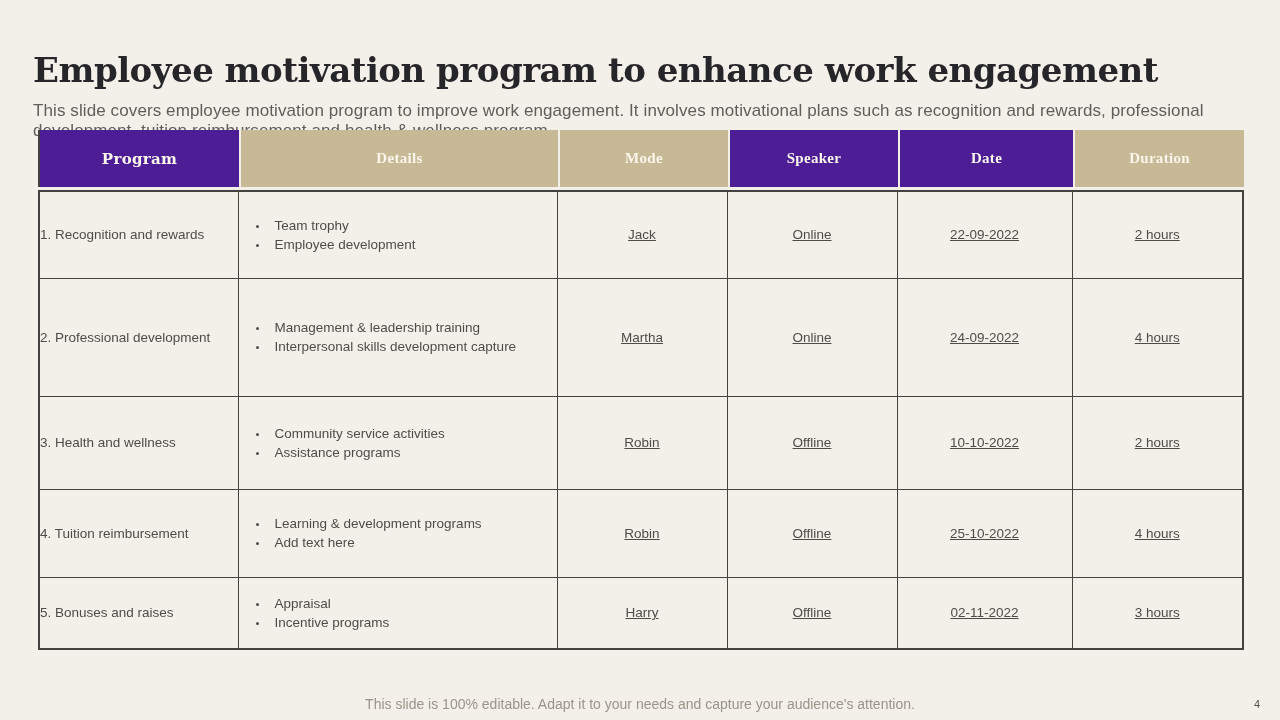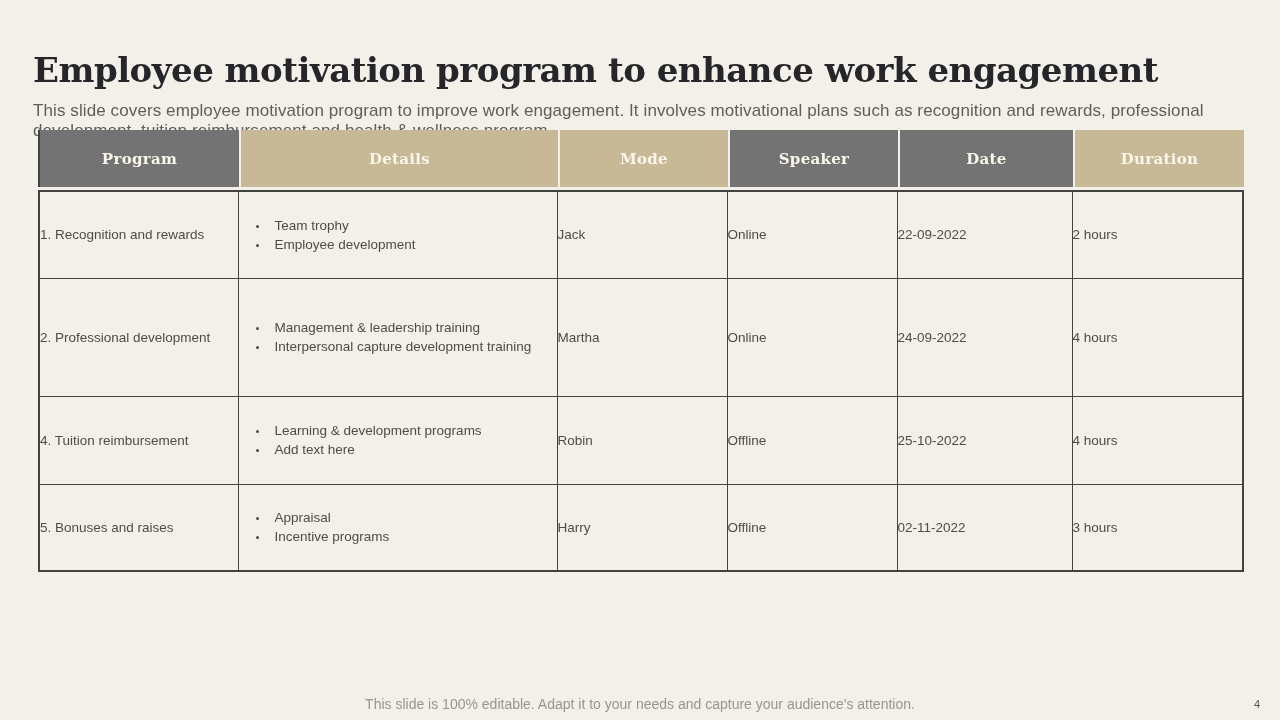--- a/index.html
+++ b/index.html
@@ -27,22 +27,22 @@
     height:57px;margin-bottom:3px;
     border-left:2px solid #44423f;border-right:2px solid #44423f;
     box-sizing:border-box;
   }
   .th{
     display:flex;align-items:center;justify-content:center;
     font-family:"DejaVu Serif","Liberation Serif",serif;
     font-weight:bold;font-size:15px;color:#faf6eb;
     letter-spacing:0.3px;
   }
-  .th + .th{border-left:2px solid #f3f0e9;}
-  .th.red{background:#737373;text-align:center;}
+  .th + .th{border-left:2px solid #f3f0e9;font-family:Liberation Serif, serif;}
+  .th.red{background:#4c1d95;text-align:center;}
   .th.tan{background:#c7b896;}
   table.body{
     width:1204px;border-collapse:collapse;table-layout:fixed;
     border:2px solid #44423f;
   }
   table.body td{
     border:1px solid #44423f;
     font-size:13.5px;color:#4d4c49;
     vertical-align:middle;
     padding:0;
@@ -51,23 +51,23 @@
   col.c-program{width:199px;}
   col.c-details{width:319px;}
   col.c-speaker{width:170px;}
   col.c-mode{width:170px;}
   col.c-date{width:175px;}
   col.c-duration{width:171px;}
   tr.r1{height:87px;padding-left:37px;}
   tr.r2{height:118px;}
   tr.r3{height:93px;}
   tr.r4{height:88px;margin-top:20px;}
-  tr.r5{height:87px;padding-left:12px;}
+  tr.r5{height:72px;padding-left:12px;}
   td.program{padding-left:13px;padding-right:28px;text-align:left;}
-  td.center{text-align:left;}
+  td.center{text-align:center;text-decoration:underline;}
   td.details ul{
     margin:0;padding-left:30px;list-style:disc;
   }
   td.details li{
     padding-left:6px;line-height:19px;
   }
   td.details li::marker{font-size:10px;color:#4d4c49;}
   .footer-note{
     position:absolute;left:0;top:696px;width:1280px;
     text-align:center;font-size:14px;color:#9a9589;
@@ -114,27 +114,40 @@
     <td class="center">Jack</td>
     <td class="center">Online</td>
     <td class="center">22-09-2022</td>
     <td class="center">2 hours</td>
   </tr>
         <tr class="r2">
     <td class="program">2. Professional development</td>
     <td class="details">
             <ul>
               <li>Management &amp; leadership training</li>
-              <li>Interpersonal capture development training</li>
+              <li>Interpersonal skills development capture</li>
             </ul>
           </td>
     <td class="center">Martha</td>
     <td class="center">Online</td>
     <td class="center">24-09-2022</td>
     <td class="center">4 hours</td>
+  </tr>
+        <tr class="r3">
+    <td class="program">3. Health and wellness</td>
+    <td class="details">
+            <ul>
+              <li>Community service activities</li>
+              <li>Assistance programs</li>
+            </ul>
+          </td>
+    <td class="center">Robin</td>
+    <td class="center">Offline</td>
+    <td class="center">10-10-2022</td>
+    <td class="center">2 hours</td>
   </tr>
         <tr class="r4">
     <td class="program">4. Tuition reimbursement</td>
     <td class="details">
             <ul>
               <li>Learning &amp; development programs</li>
               <li>Add text here</li>
             </ul>
           </td>
     <td class="center">Robin</td>

